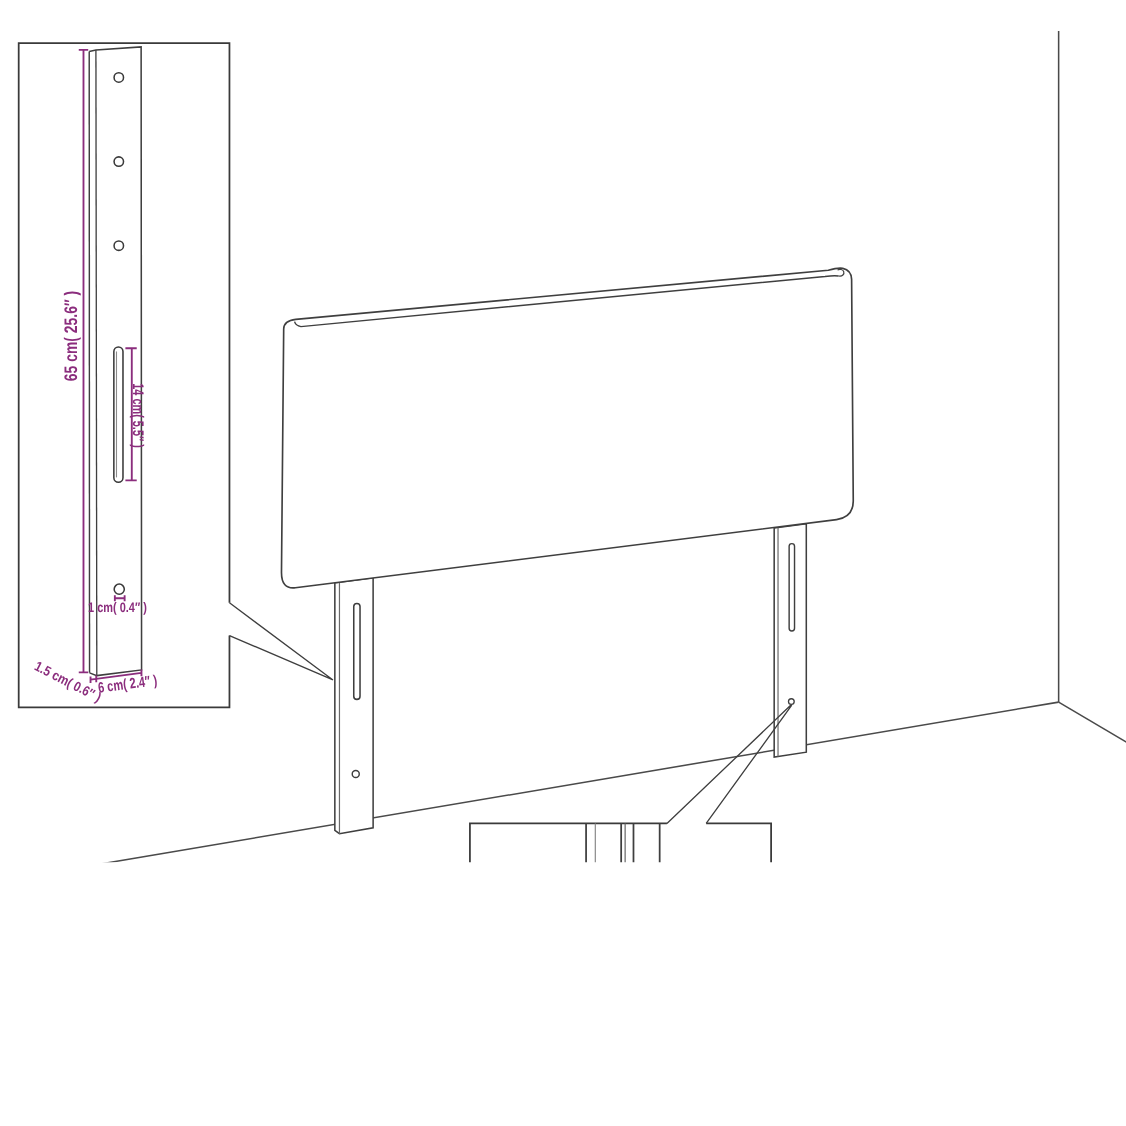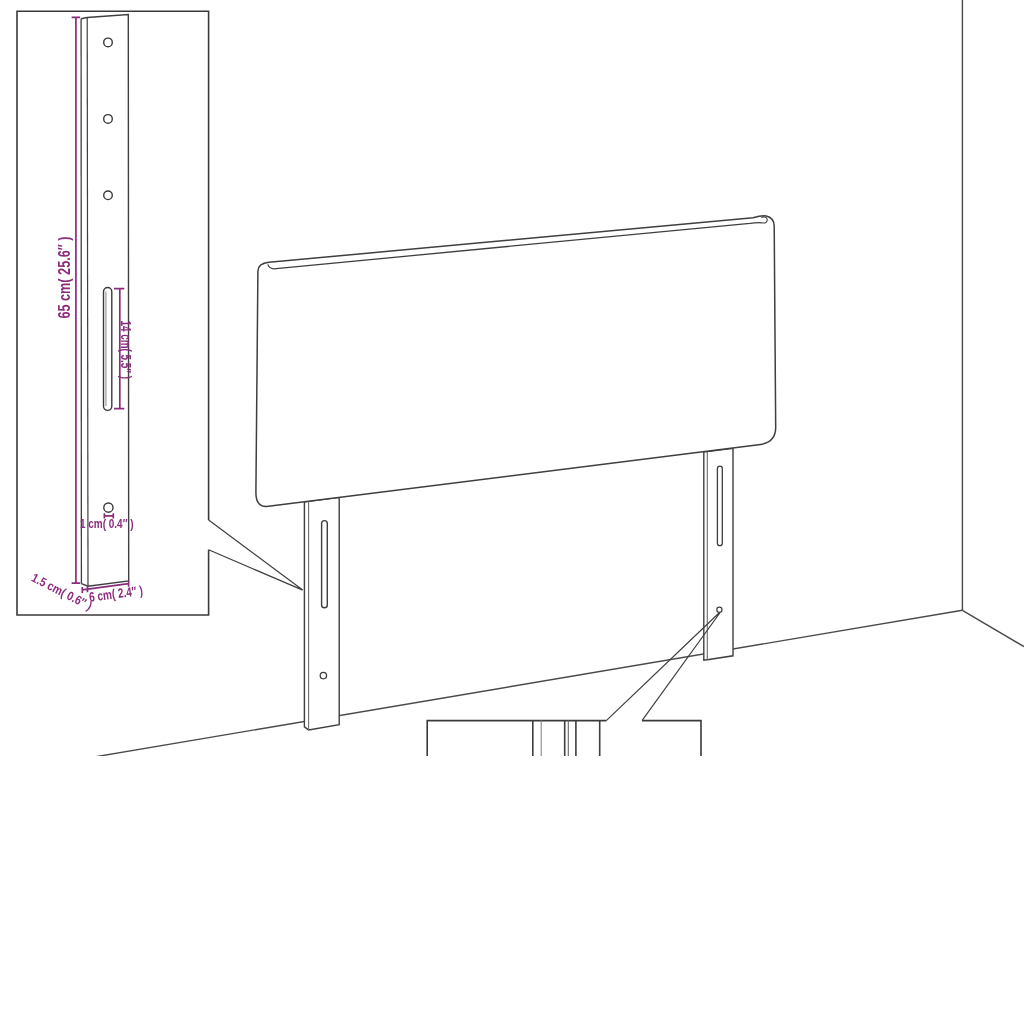--- a/index.html
+++ b/index.html
@@ -1,17 +1,17 @@
 <!DOCTYPE html>
 <html><head>
 <meta charset="utf-8">
 <style>
   html,body{margin:0;padding:0;background:#ffffff;}
   .page{position:relative;width:1024px;height:756px;background:#fff;overflow:hidden;
-        font-family:"Liberation Sans", sans-serif;}
+        font-family:"Liberation Sans", sans-serif;margin-top:28px;}
   svg{display:block}
 </style>
 </head>
 <body>
 <div class="page">
 <svg width="1024" height="1024" viewBox="0 0 1024 1024">
 
   <rect x="0" y="0" width="1024" height="1024" fill="#ffffff"></rect>
 
   <path d="M962.4,0 V610.3" fill="none" stroke="#4a4a4a" stroke-width="1.4"></path>

